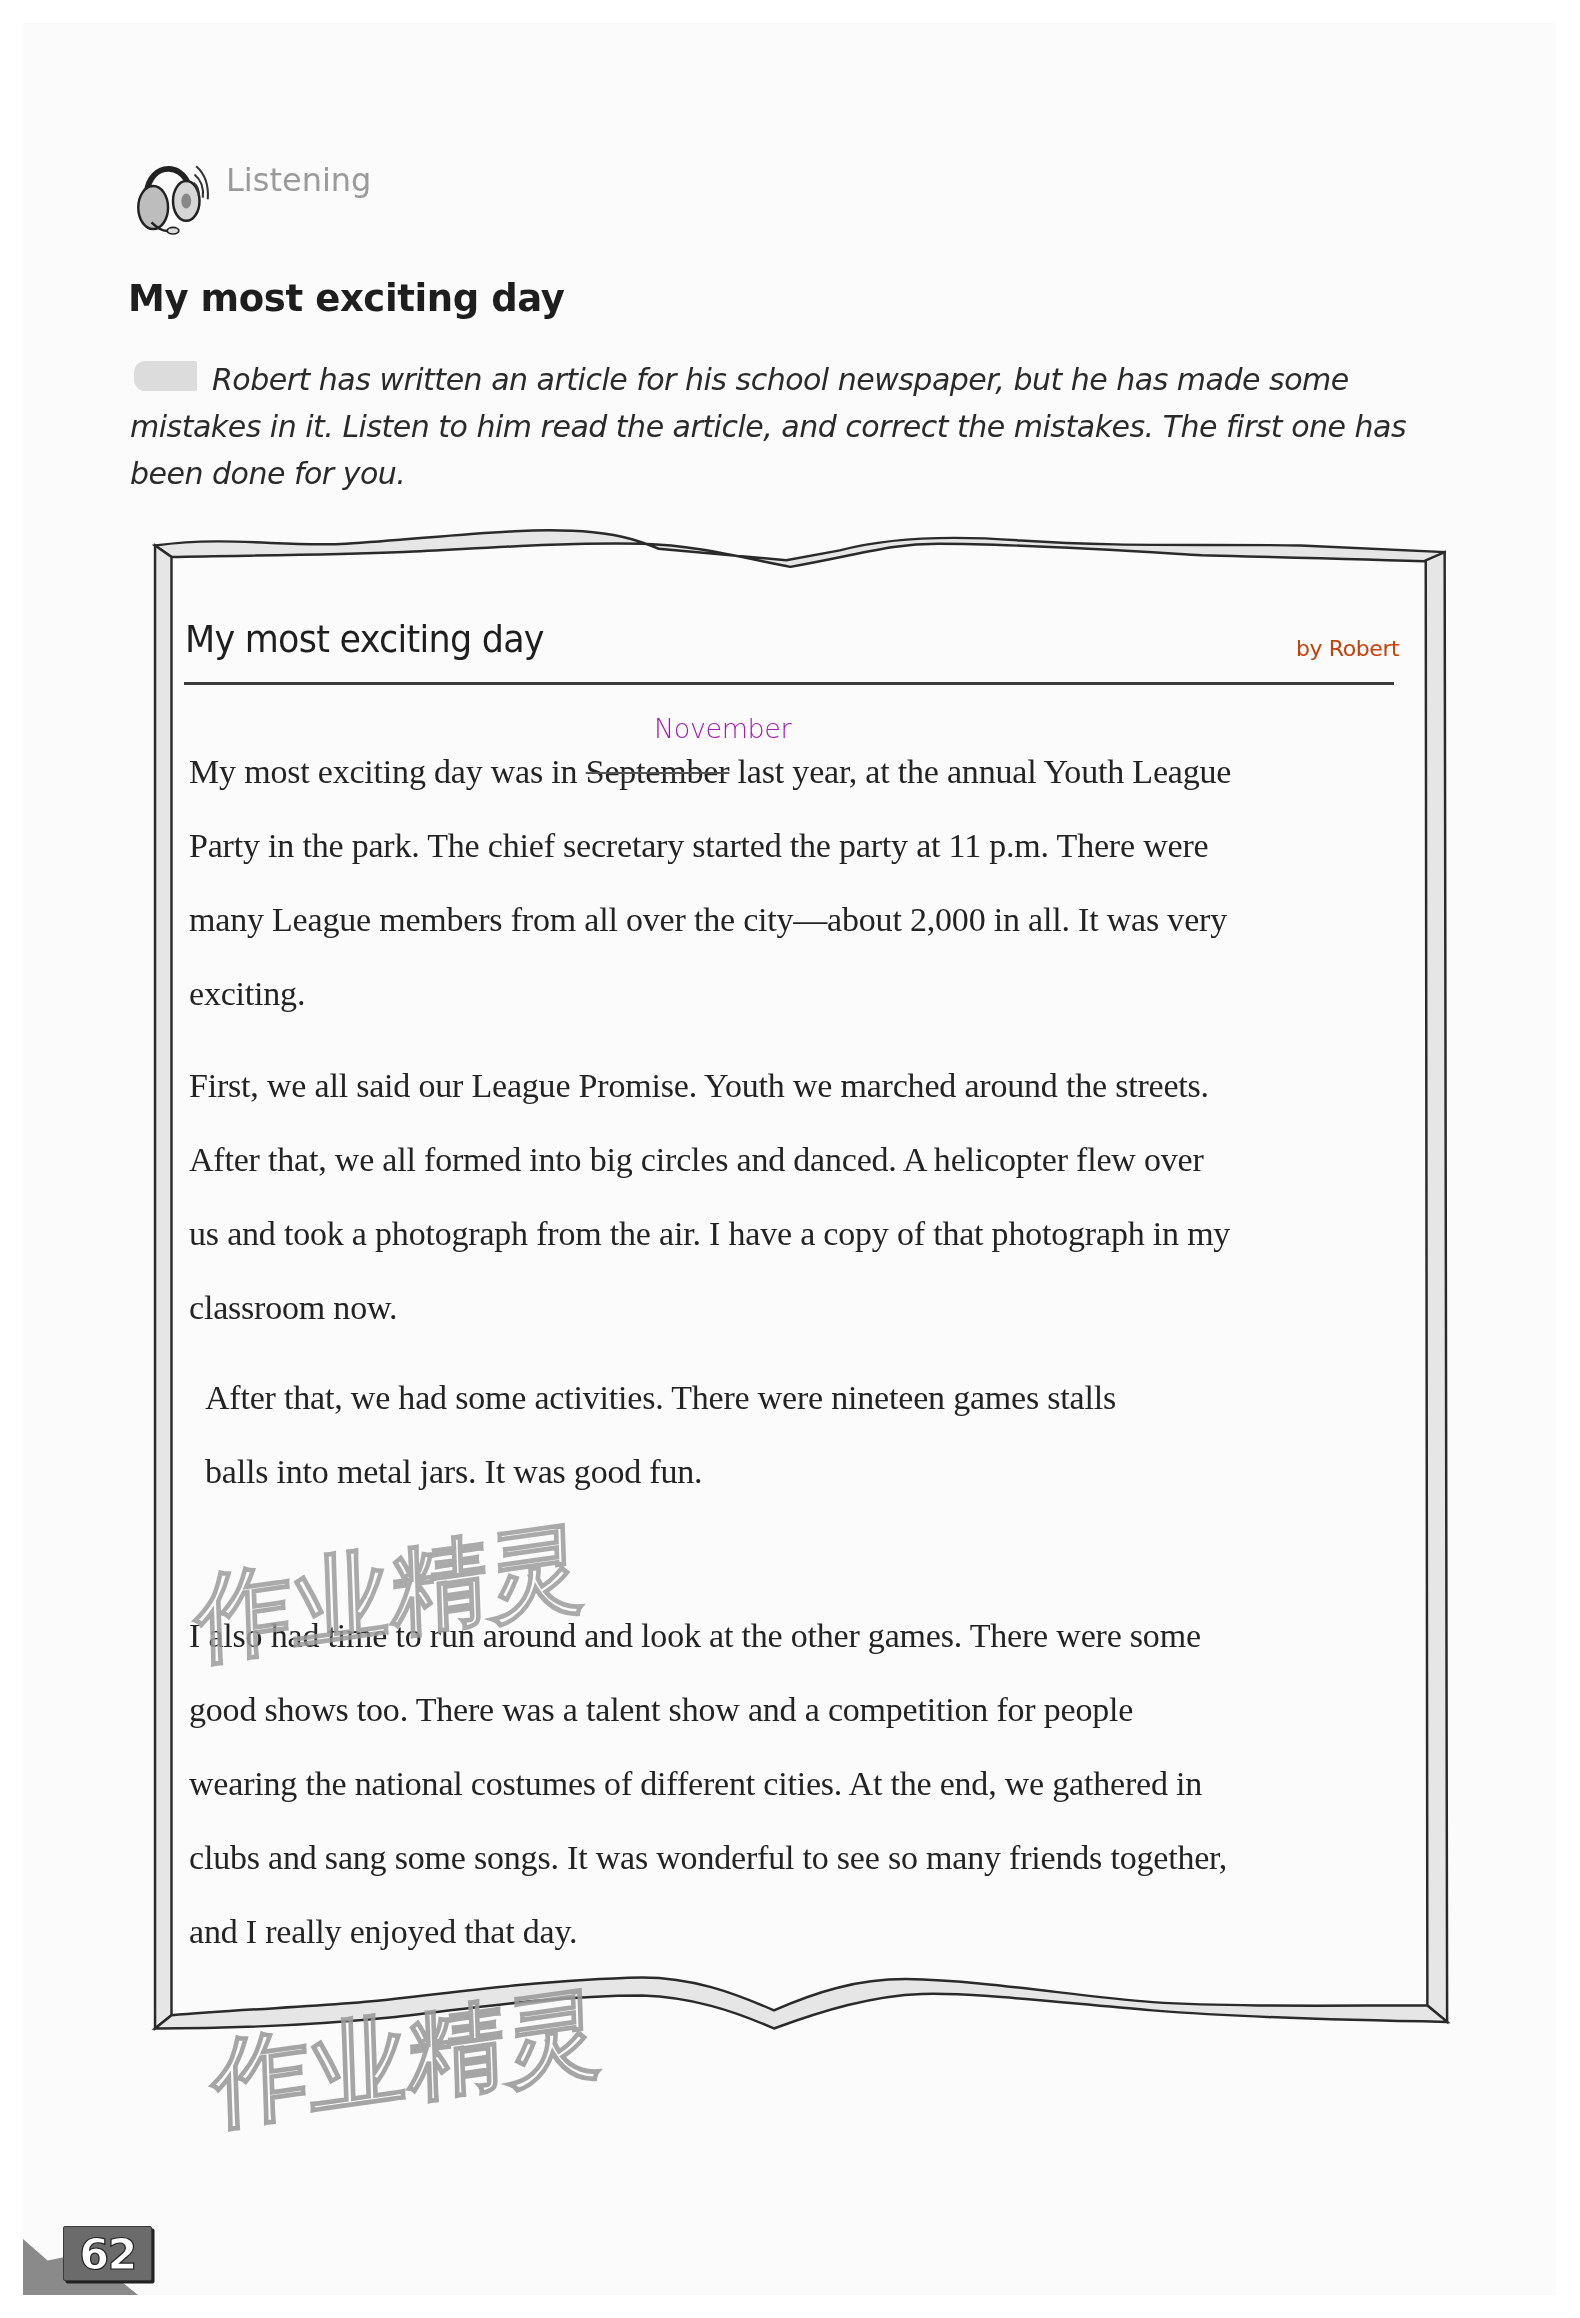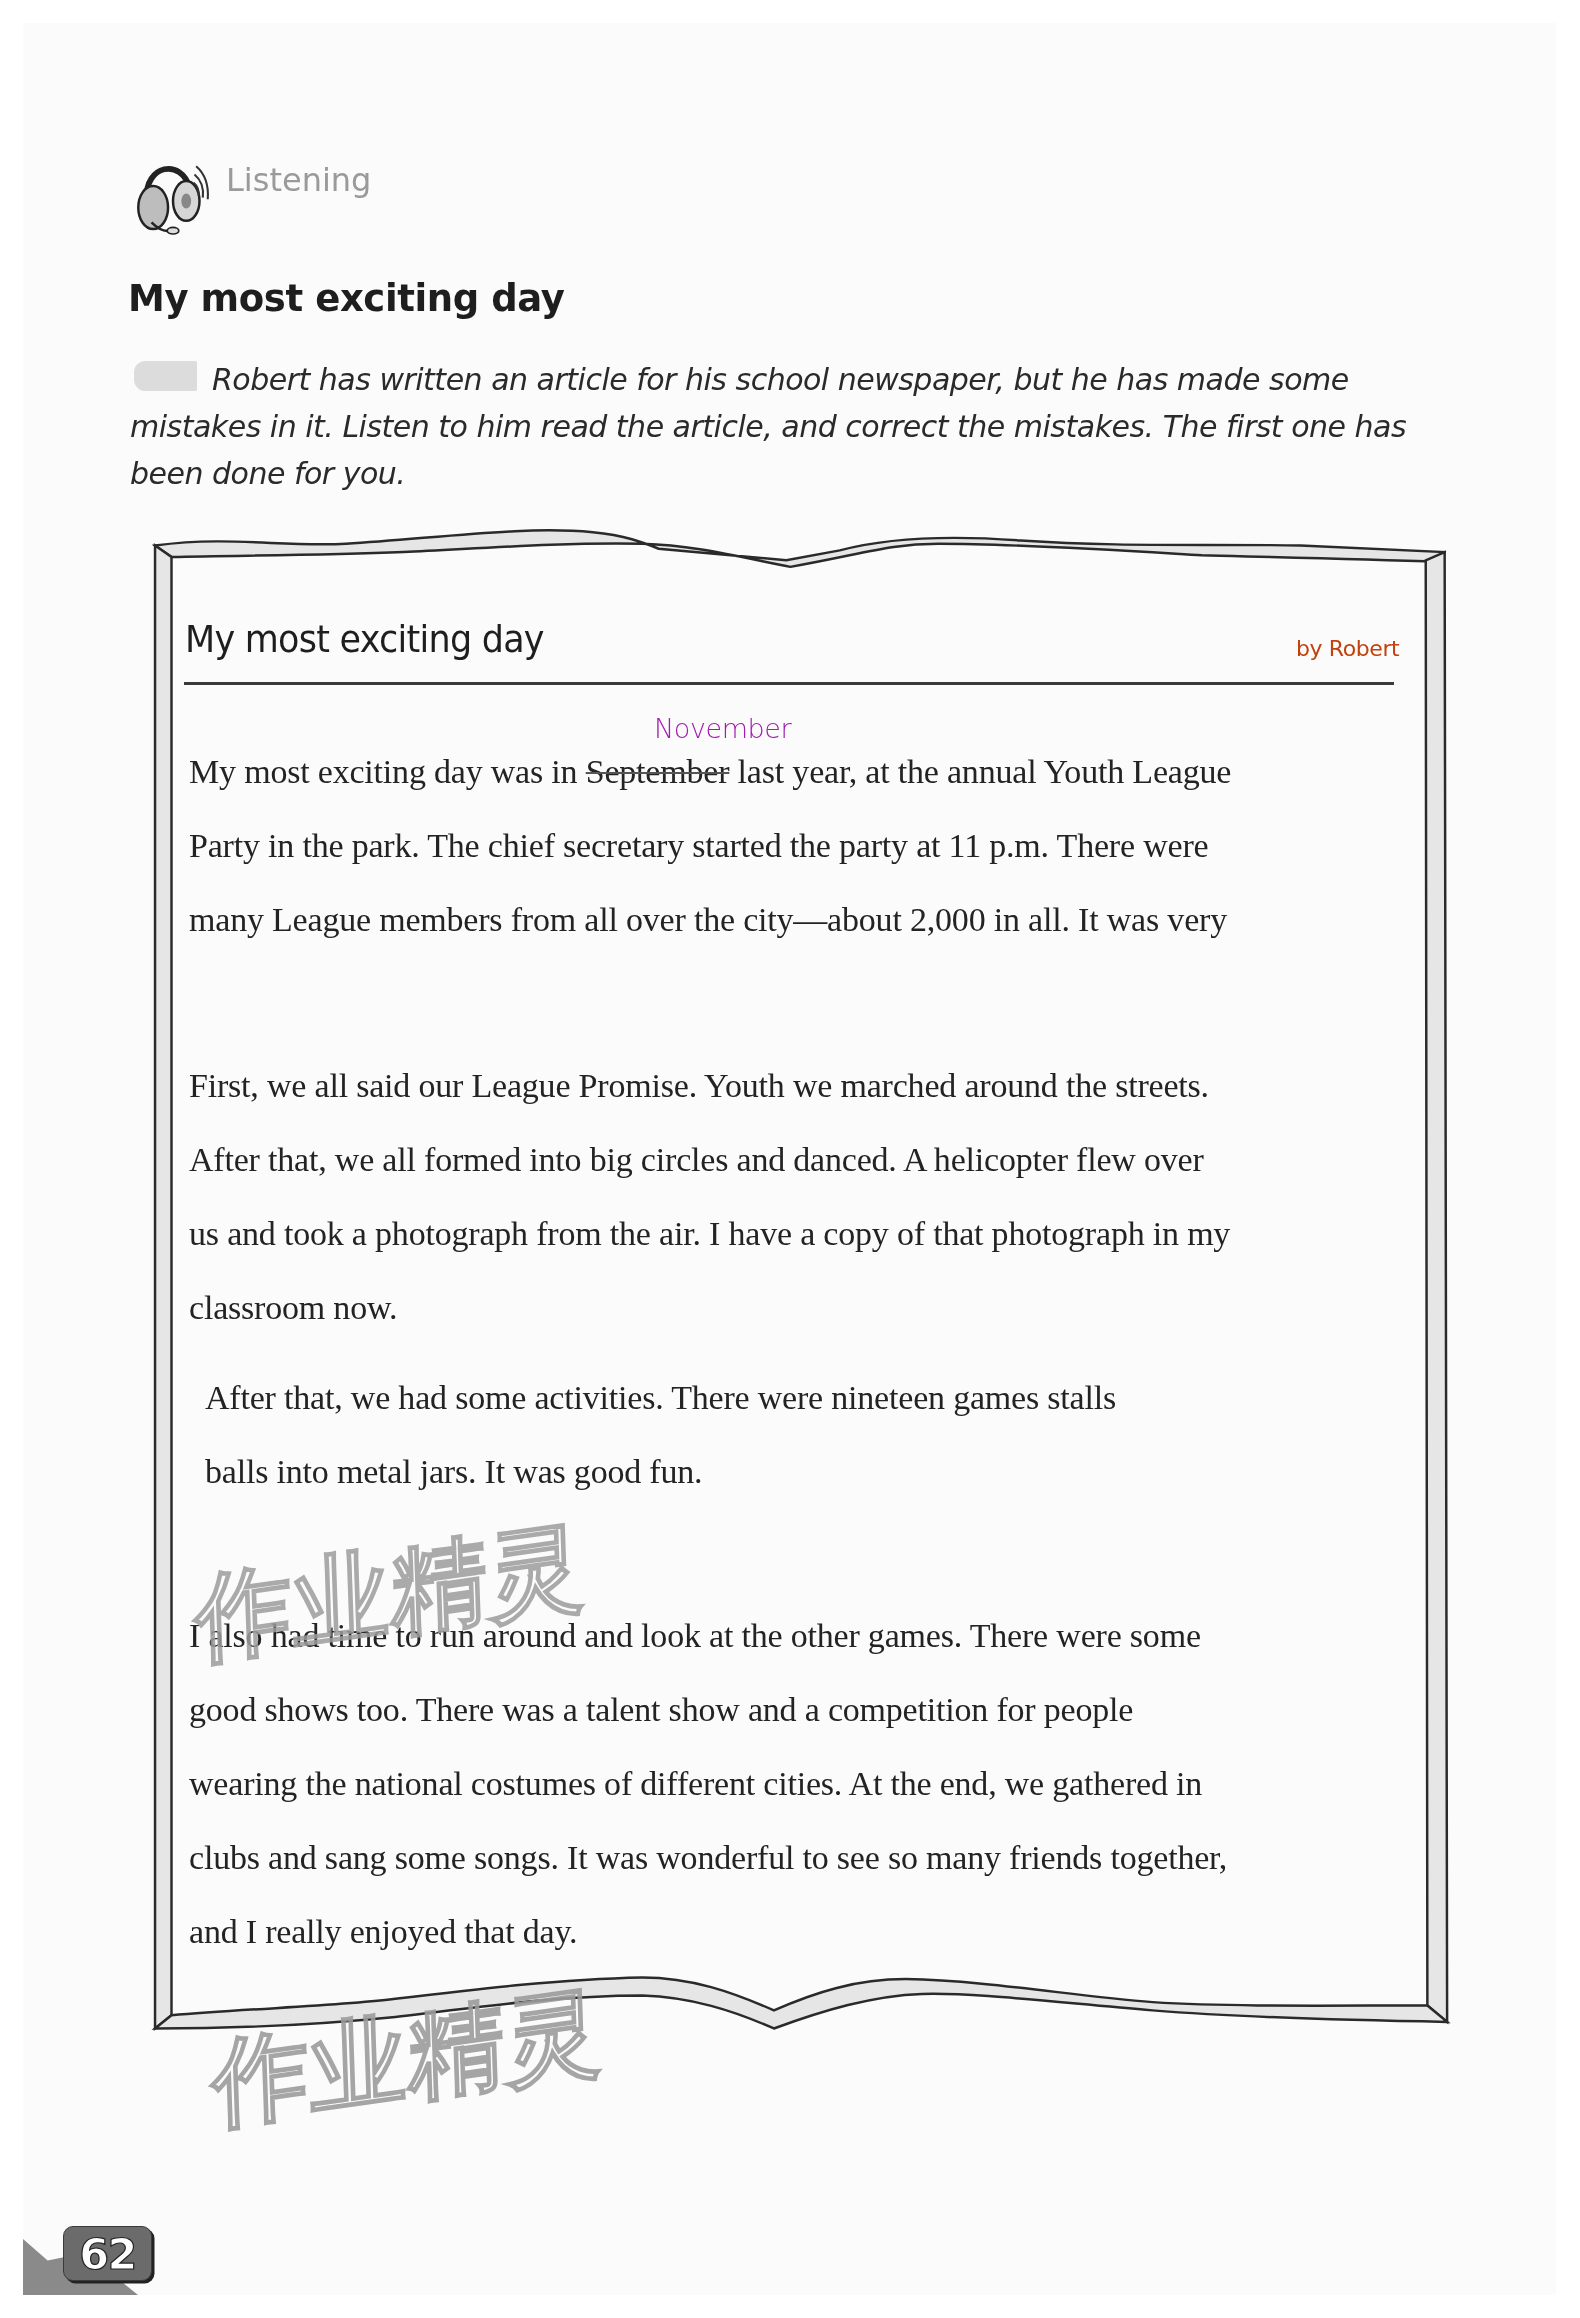--- a/index.html
+++ b/index.html
@@ -51,21 +51,21 @@
   .watermark {
     font-family: "DejaVu Sans", sans-serif; font-weight: bold; font-size: 97px;
     color: transparent; -webkit-text-stroke: 1.6px #9c9c9c; letter-spacing: 1.6px;
     transform: rotate(-8deg) skewX(-6deg); transform-origin: left top;
   }
   .wm-1 { left: 193px; top: 1556px; opacity: 0.85; }
   .wm-2 { left: 210px; top: 2021px; opacity: 0.9; }
   .page-corner { left: 23px; top: 2239px; width: 115px; height: 56px; }
   .page-number-box {
     left: 63px; top: 2226px; width: 87px; height: 53px; background: #6b6b6b;
-    border: 1.6px solid #3a3a3a; border-radius: 10px; box-shadow: 2.5px 2.5px 0 #222;
+    border: 1.6px solid #3a3a3a; border-radius: 2px; box-shadow: 2.5px 2.5px 0 #222;
     display: flex; align-items: center; justify-content: center;
   }
   .page-number {
     font-family: "DejaVu Sans", sans-serif; font-weight: bold; font-size: 43px;
     color: #ffffff; -webkit-text-stroke: 1.2px #222; letter-spacing: -1.6px;
   }
 </style>
 </head>
 <body>
 
@@ -104,20 +104,21 @@
 <div class="abs article-title">My most exciting day</div>
 <div class="abs byline">by Robert</div>
 <div class="abs title-rule"></div>
 
 <div class="abs correction">November</div>
 
 <div class="abs body-text" style="top: 735px;">
   <span class="ln"><span>My most exciting day was in </span><span class="strike">September</span><span> last year, at the annual Youth League</span></span>
   <span class="ln">Party in the park. The chief secretary started the party at 11 p.m. There were</span>
   <span class="ln">many League members from all over the city—about 2,000 in all. It was very</span>
+  <span class="ln">exciting.</span>
 </div>
 
 <div class="abs body-text" style="top: 1049px;">
   <span class="ln">First, we all said our League Promise. Youth we marched around the streets.</span>
   <span class="ln">After that, we all formed into big circles and danced. A helicopter flew over</span>
   <span class="ln">us and took a photograph from the air. I have a copy of that photograph in my</span>
   <span class="ln">classroom now.</span>
 </div>
 
 <div class="abs body-text" style="top: 1361px; margin-left: 16px;">

